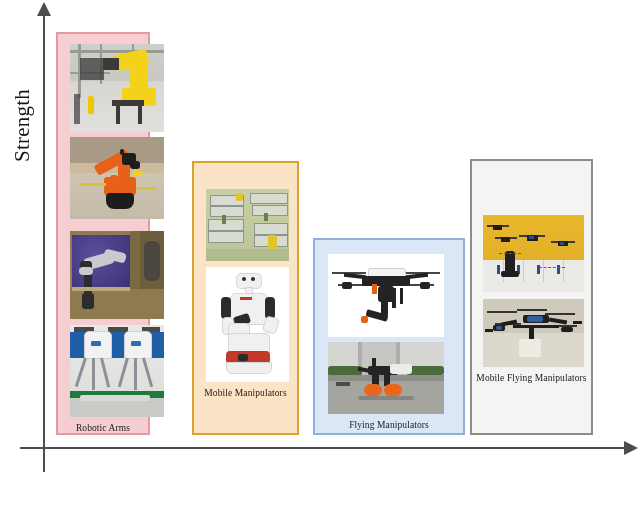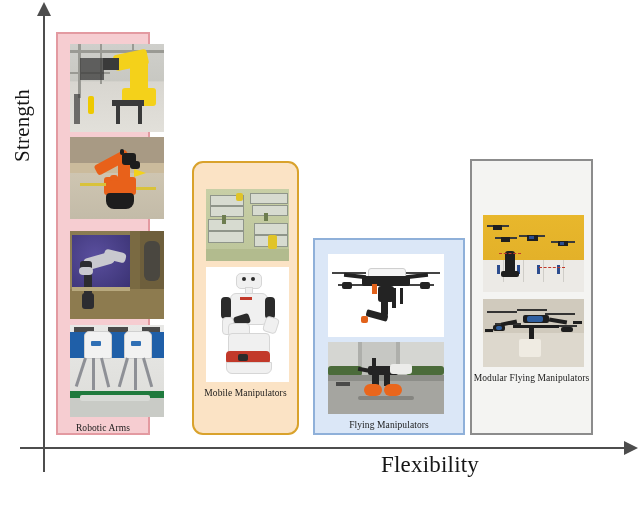--- a/index.html
+++ b/index.html
@@ -168,21 +168,20 @@
 <body>
 
 <div id="canvas">
 
   <div class="axis-y-line"></div>
   <div class="axis-y-arrow"></div>
   <div class="axis-x-line"></div>
   <div class="axis-x-arrow"></div>
 
   <div class="axis-label-y">Strength</div>
-  <div class="axis-label-x">Flexibility</div>
 
   <div class="column" style="left:56px; top:32px; width:94px; height:403px; background:#f6cdd1; border-color:#e39aa1;">
 
     <div class="thumb t1" style="left:12px; top:10px; width:94px; height:88px;">
       <div class="scene">
         <div class="rail" style="left:0;top:6px;width:94px;height:3px;"></div>
         <div class="rail" style="left:8px;top:0;width:3px;height:54px;"></div>
         <div class="rail" style="left:30px;top:0;width:2px;height:40px;"></div>
         <div class="rail" style="left:62px;top:0;width:2px;height:30px;"></div>
         <div class="rail" style="left:0;top:28px;width:40px;height:2px;"></div>
@@ -253,21 +252,21 @@
         <div class="leg" style="left:64px;top:33px;width:3px;height:32px;"></div>
         <div class="px" style="left:0;top:66px;width:94px;height:9px;background:#1f7a3d;"></div>
         <div class="px" style="left:0;top:73px;width:94px;height:19px;background:#c9cbc6;"></div>
         <div class="px" style="left:10px;top:70px;width:70px;height:6px;background:#d8dad6;border-radius:2px;"></div>
       </div>
     </div>
 
     <div class="col-label" style="top:389px;">Robotic Arms</div>
   </div>
 
-  <div class="column" style="left:192px; top:161px; width:107px; height:274px; background:#fbe3c5; border-color:#d9a22c;border-radius:11px;">
+  <div class="column" style="left:192px; top:161px; width:107px; height:274px; background:#fbe3c5; border-color:#d9a22c;">
 
     <div class="thumb t5" style="left:12px; top:26px; width:83px; height:72px;">
       <div class="scene">
         <div class="pal" style="left:4px;top:6px;width:32px;height:9px;"></div>
         <div class="pal" style="left:4px;top:17px;width:32px;height:9px;"></div>
         <div class="pal" style="left:2px;top:30px;width:34px;height:10px;"></div>
         <div class="pal" style="left:2px;top:42px;width:34px;height:10px;"></div>
         <div class="pal" style="left:44px;top:4px;width:36px;height:9px;"></div>
         <div class="pal" style="left:46px;top:16px;width:34px;height:9px;"></div>
         <div class="pal" style="left:48px;top:34px;width:32px;height:10px;"></div>
@@ -403,16 +402,16 @@
         <div class="bk" style="left:10px;top:26px;width:12px;height:6px;border-radius:2px;"></div>
         <div class="bl" style="left:13px;top:27px;width:6px;height:4px;"></div>
         <div class="bk" style="left:78px;top:28px;width:12px;height:5px;border-radius:2px;"></div>
         <div class="bk" style="left:30px;top:26px;width:46px;height:3px;"></div>
         <div class="bk" style="left:46px;top:28px;width:5px;height:12px;"></div>
         <div class="bk" style="left:2px;top:30px;width:8px;height:3px;"></div>
         <div class="bk" style="left:90px;top:22px;width:9px;height:3px;"></div>
       </div>
     </div>
 
-    <div class="col-label" style="top:212px;">Modular Flying Manipulators</div>
+    <div class="col-label" style="top:212px;">Mobile Flying Manipulators</div>
   </div>
 
 </div>
 
 </body></html>

